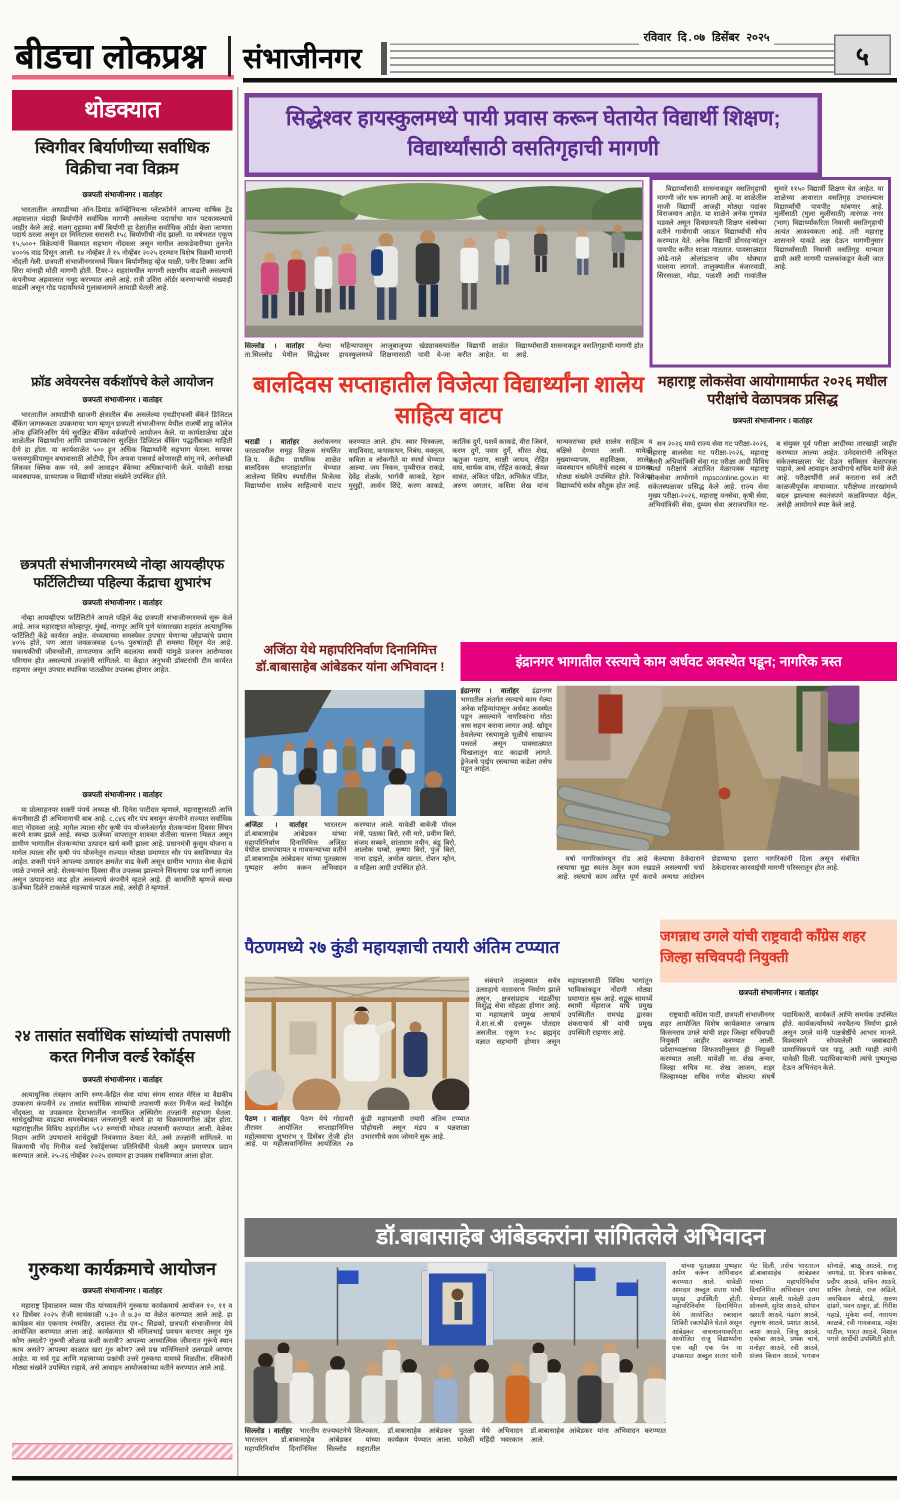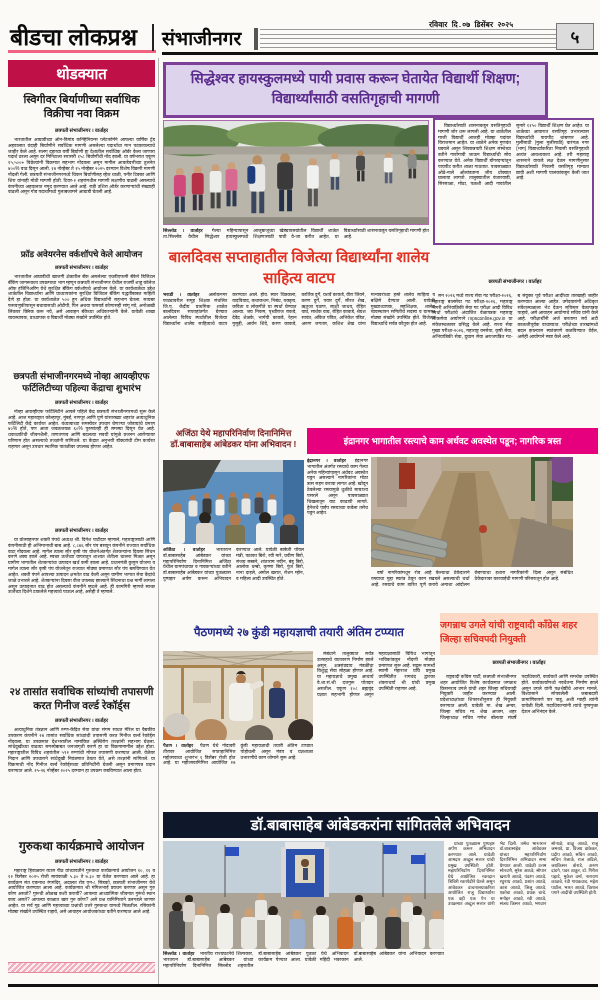--- a/index.html
+++ b/index.html
@@ -146,20 +146,21 @@
     </svg>
   </div>
 
   <div class="abs bt cols3" style="left:163px;top:228px;width:266px;height:31px;text-indent:0;">
     <span class="ibl">सिल्लोड । वार्ताहर</span>
     <span>गेल्या महिन्यापासून ता.सिल्लोड येथील सिद्धेश्वर हायस्कुलमध्ये आजूबाजूच्या खेड्यावस्त्यांतील विद्यार्थी शाळेत शिक्षणासाठी पायी ये-जा करीत आहेत. या विद्यार्थ्यांसाठी शासनाकडून वसतिगृहाची मागणी होत आहे.</span>
   </div>
 
   <div class="abs bt cols2" style="left:433px;top:118px;width:161px;height:127px;border:2px solid #7d3f98;padding:3px;">विद्यार्थ्यांसाठी शासनाकडून वसतिगृहाची मागणी जोर धरू लागली आहे. या शाळेतील माजी विद्यार्थी आजही मोठ्या पदांवर विराजमान आहेत. या शाळेने अनेक गुणवंत घडवले असून शिवछत्रपती शिक्षण संस्थेच्या वतीने गावोगावी जाऊन विद्यार्थ्यांची सोय करण्यात येते. अनेक विद्यार्थी डोंगरदऱ्यांतून पायपीट करीत शाळा गाठतात. पावसाळ्यात ओढे-नाले ओलांडताना जीव धोक्यात घालावा लागतो. तालुक्यातील वंजारवाडी, सिरसाळा, मोढा, पळशी आदी गावांतील सुमारे ११५० विद्यार्थी शिक्षण घेत आहेत. या शाळेच्या आवारात वसतिगृह उभारल्यास विद्यार्थ्यांची पायपीट थांबणार आहे. मुलींसाठी (मुला मुलींसाठी) वारंगळ नगर (भाग) विद्यार्थ्यांकरिता निवासी वसतिगृहाची अत्यंत आवश्यकता आहे. तरी महाराष्ट्र शासनाने याकडे लक्ष देऊन मागणीनुसार विद्यार्थ्यांसाठी निवासी वसतिगृह मान्यता द्यावी अशी मागणी पालकांकडून केली जात आहे.</div>
 
+  <div class="abs lchead" style="left:432px;top:249px;width:166px;height:27px;font-size:9.5px;color:#40190d;">महाराष्ट्र लोकसेवा आयोगामार्फत २०२६ मधील परीक्षांचे वेळापत्रक प्रसिद्ध</div>
   <div class="abs byline" style="left:432px;top:278px;width:166px;height:13px;">छत्रपती संभाजीनगर । वार्ताहर</div>
   <div class="abs bt cols2" style="left:432px;top:293px;width:166px;height:131px;">सन २०२६ मध्ये राज्य सेवा गट परीक्षा-२०२६, महाराष्ट्र बालसेवा गट परीक्षा-२०२६, महाराष्ट्र नागरी अभियांत्रिकी सेवा गट परीक्षा आदी विविध स्पर्धा परीक्षांचे अंदाजित वेळापत्रक महाराष्ट्र लोकसेवा आयोगाने mpsconline.gov.in या संकेतस्थळावर प्रसिद्ध केले आहे. राज्य सेवा मुख्य परीक्षा-२०२६, महाराष्ट्र वनसेवा, कृषी सेवा, अभियांत्रिकी सेवा, दुय्यम सेवा अराजपत्रित गट-ब संयुक्त पूर्व परीक्षा आदींच्या तारखाही जाहीर करण्यात आल्या आहेत. उमेदवारांनी अधिकृत संकेतस्थळाला भेट देऊन सविस्तर वेळापत्रक पाहावे, असे आवाहन आयोगाचे सचिव यांनी केले आहे. परीक्षार्थींनी अर्ज करताना सर्व अटी काळजीपूर्वक वाचाव्यात. परीक्षेच्या तारखांमध्ये बदल झाल्यास स्वतंत्रपणे कळविण्यात येईल, असेही आयोगाने स्पष्ट केले आहे.</div>
 
   <div class="abs lchead" style="left:163px;top:246px;width:272px;height:42px;font-size:15px;color:#e13224;line-height:1.4;">बालदिवस सप्ताहातील विजेत्या विद्यार्थ्यांना शालेय साहित्य वाटप</div>
   <div class="abs bt cols4" style="left:163px;top:292px;width:272px;height:132px;text-indent:0;">
     <span class="ibl">भराडी । वार्ताहर</span>
     <span>अलोकनगर फाट्यावरील समूह शिक्षक संचलित जि.प. केंद्रीय प्राथमिक शाळेत बालदिवस सप्ताहांतर्गत घेण्यात आलेल्या विविध स्पर्धांतील विजेत्या विद्यार्थ्यांना शालेय साहित्याचे वाटप करण्यात आले. होय. स्वार चित्रकला, वादविवाद, कथाकथन, निबंध, वक्तृत्व, कविता व लोकगीते या स्पर्धा घेण्यात आल्या. जय निकम, पृथ्वीराज राकडे, देवेंद्र शेळके, भार्गवी काकडे, रेहान मुसुद्दी, आर्वन शिंदे, करण काकडे, कार्तिक दुर्गे, यशर्वे काकडे, वीरा जिवने, करण दुर्गे, पवार दुर्गे, सीरत शेख, ऋतुजा पठाण, साक्षी जाधव, रोहित वाघ, सार्थक वाघ, रोहित काकडे, श्रेयश सावंत, अंकित पंडित, अभिकेत पंडित, अरुण जगतार, कशिश शेख यांना मान्यवरांच्या हस्ते शालेय साहित्य व बक्षिसे देण्यात आली. यावेळी मुख्याध्यापक, सहशिक्षक, शालेय व्यवस्थापन समितीचे सदस्य व ग्रामस्थ मोठ्या संख्येने उपस्थित होते. विजेत्या विद्यार्थ्यांचे सर्वत्र कौतुक होत आहे.</span>
   </div>
 
   <div class="abs lchead" style="left:163px;top:428px;width:141px;height:30px;font-size:8.5px;color:#7a1c1c;">अजिंठा येथे महापरिनिर्वाण दिनानिमित्त डॉ.बाबासाहेब आंबेडकर यांना अभिवादन !</div>
@@ -253,21 +254,21 @@
     </svg>
   </div>
   <div class="abs bt cols2" style="left:371px;top:570px;width:202px;height:41px;">वर्षा नागरिकांमधून रोड आहे केल्याचा ठेकेदाराने रस्त्याचा मुद्दा स्वतंत्र ठेवून काम रखडले असल्याची चर्चा आहे. रस्त्याचे काम त्वरित पूर्ण करावे अन्यथा आंदोलन छेडण्याचा इशारा नागरिकांनी दिला असून संबंधित ठेकेदारावर कारवाईची मागणी परिसरातून होत आहे.</div>
 
   <div class="abs" style="left:440px;top:613px;width:158px;height:42px;background:#fbd9c4;color:#e13224;
        font-size:9.5px;font-weight:bold;line-height:1.5;padding-top:5px;overflow:hidden;">जगन्नाथ उगले यांची राष्ट्रवादी काँग्रेस शहर जिल्हा सचिवपदी नियुक्ती</div>
   <div class="abs byline" style="left:440px;top:659px;width:158px;height:13px;">छत्रपती संभाजीनगर । वार्ताहर</div>
   <div class="abs bt cols2" style="left:440px;top:674px;width:158px;height:135px;">राष्ट्रवादी काँग्रेस पार्टी, छत्रपती संभाजीनगर शहर आयोजित विशेष कार्यक्रमात जगन्नाथ किसनराव उगले यांची शहर जिल्हा सचिवपदी नियुक्ती जाहीर करण्यात आली. प्रदेशाध्यक्षांच्या शिफारशीनुसार ही नियुक्ती करण्यात आली. यावेळी मा. शेख अन्वर, जिल्हा सचिव मा. शेख आजम, शहर जिल्हाध्यक्ष सचिव गणेश बोलत्या संघर्षे पदाधिकारी, कार्यकर्ते आणि समर्थक उपस्थित होते. कार्यकर्त्यांमध्ये नवचैतन्य निर्माण झाले असून उगले यांनी पक्षश्रेष्ठींचे आभार मानले. विश्वासाने सोपवलेली जबाबदारी प्रामाणिकपणे पार पाडू, अशी ग्वाही त्यांनी यावेळी दिली. पदाधिकाऱ्यांनी त्यांचे पुष्पगुच्छ देऊन अभिनंदन केले.</div>
 
   <div class="abs" style="left:163px;top:617px;width:272px;height:30px;color:#232a8c;font-size:11.5px;font-weight:bold;
-       text-align:center;line-height:30px;white-space:nowrap;overflow:hidden;">पैठणमध्ये २७ कुंडी महायज्ञाची तयारी अंतिम टप्प्यात</div>
+       line-height:30px;white-space:nowrap;overflow:hidden;">पैठणमध्ये २७ कुंडी महायज्ञाची तयारी अंतिम टप्प्यात</div>
   <div class="abs" style="left:163px;top:651px;width:150px;height:89px;overflow:hidden;">
     <svg viewBox="0 0 150 89" preserveAspectRatio="none">
       <rect width="150" height="89" fill="#e0d6c4"></rect>
       <rect width="150" height="16" fill="#cdc3ae"></rect>
       <g stroke="#a89c84" stroke-width="1">
         <line x1="0" y1="4" x2="150" y2="10"></line>
           <line x1="0" y1="9" x2="150" y2="2"></line>
           <line x1="20" y1="0" x2="90" y2="16"></line>
           <line x1="130" y1="0" x2="60" y2="16"></line>
       </g>
@@ -293,21 +294,21 @@
       <ellipse cx="96" cy="86" rx="14" ry="12" fill="#6b6258"></ellipse>
       <ellipse cx="138" cy="80" rx="13" ry="12" fill="#3a322a"></ellipse>
     </svg>
   </div>
   <div class="abs bt cols2" style="left:317px;top:651px;width:118px;height:158px;">संबंधाने तालुक्यात सर्वत्र उत्साहाचे वातावरण निर्माण झाले असून, क्षत्रसंप्रदाय मंडळींचा विशुद्ध सेवा सोहळा होणार आहे. या महायज्ञाचे प्रमुख आचार्य वे.शा.सं.श्री दत्तगुरू पोतदार असतील. एकूण १०८ ब्रह्मवृंद यज्ञात सहभागी होणार असून महायज्ञासाठी विविध भागांतून भाविकांकडून नोंदणी मोठ्या प्रमाणात सुरू आहे. सद्गुरू सामर्थ्ये स्वामी महाराज यांचे प्रमुख उपस्थितीत रामचंद्र द्वारका शंकराचार्य श्री यांची प्रमुख उपस्थिती राहणार आहे.</div>
   <div class="abs bt cols2" style="left:163px;top:743px;width:150px;height:66px;text-indent:0;">
     <span class="ibl">पैठण । वार्ताहर</span>
     <span>पैठण येथे गोदावरी तीरावर आयोजित सप्ताहानिमित्त महोत्सवाचा शुभारंभ १ डिसेंबर रोजी होत आहे. या महोत्सवानिमित्त आयोजित २७ कुंडी महायज्ञाची तयारी अंतिम टप्प्यात पोहोचली असून मंडप व यज्ञशाळा उभारणीचे काम जोमाने सुरू आहे.</span>
   </div>
 
-  <div class="abs" style="left:163px;top:812px;width:435px;height:26px;background:#0f172a;color:#fff;
+  <div class="abs" style="left:163px;top:812px;width:435px;height:26px;background:#737373;color:#fff;
        font-size:15px;font-weight:bold;text-align:center;line-height:26px;white-space:nowrap;overflow:hidden;">डॉ.बाबासाहेब आंबेडकरांना सांगितलेले अभिवादन</div>
   <div class="abs" style="left:163px;top:841px;width:281px;height:108px;overflow:hidden;">
     <svg viewBox="0 0 281 108" preserveAspectRatio="none">
       <rect width="281" height="108" fill="#c3cfd9"></rect>
       <rect y="52" width="281" height="56" fill="#aaa396"></rect>
       <rect x="118" y="6" width="48" height="50" fill="#2b51ad"></rect>
       <rect x="122" y="1" width="40" height="7" fill="#e8e8e8"></rect>
       <rect x="118" y="6" width="5" height="50" fill="#d8d8d8"></rect>
       <rect x="161" y="6" width="5" height="50" fill="#d8d8d8"></rect>
       <rect x="132" y="14" width="20" height="28" fill="#dfd6c2"></rect>

